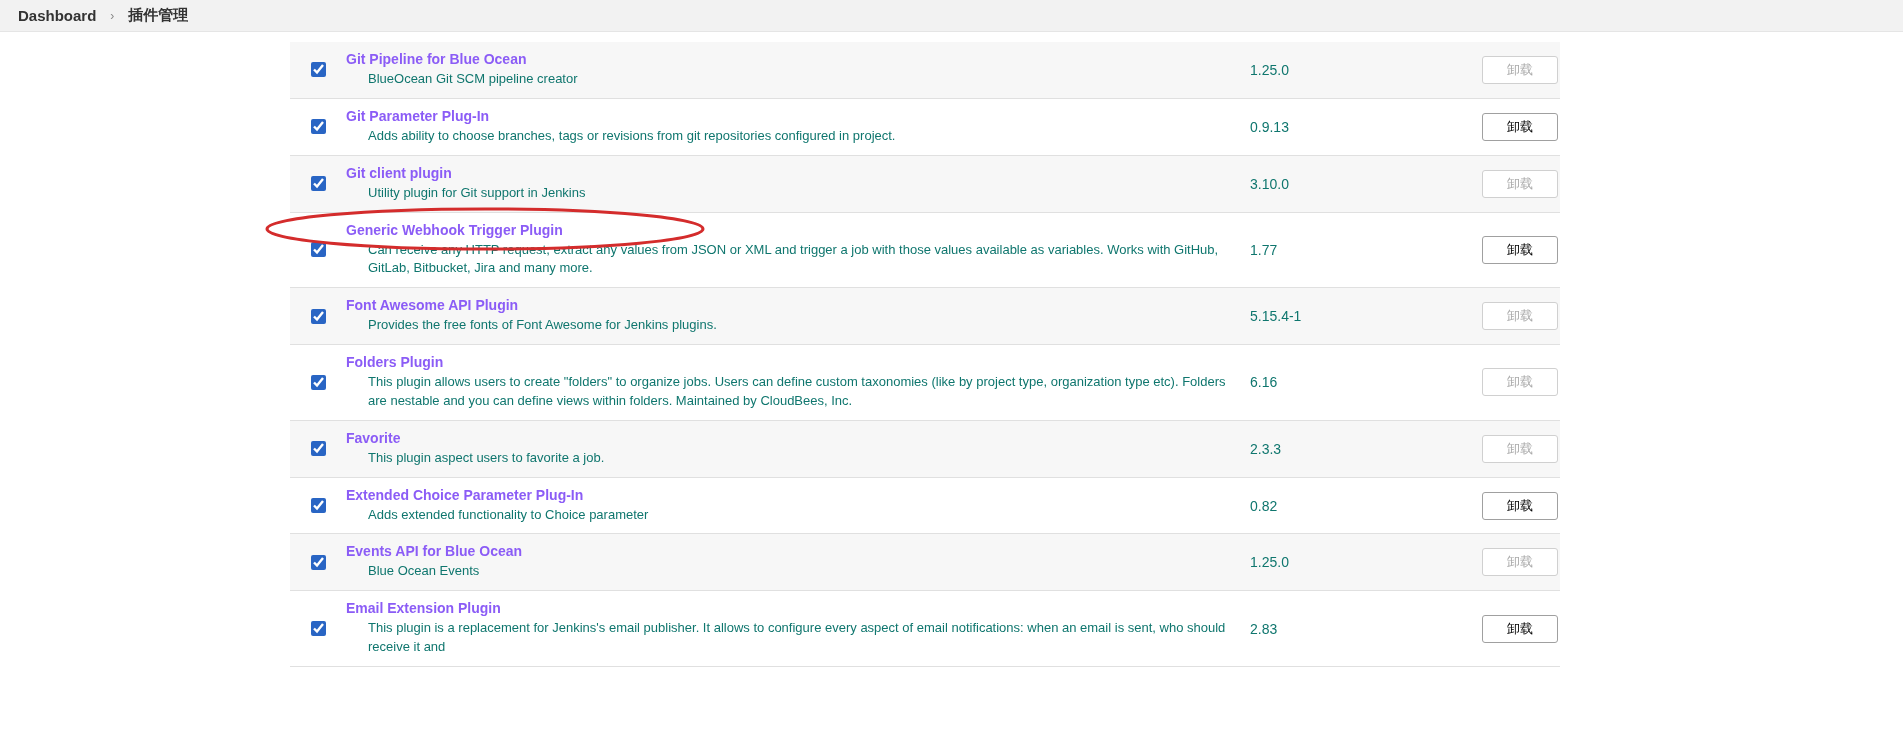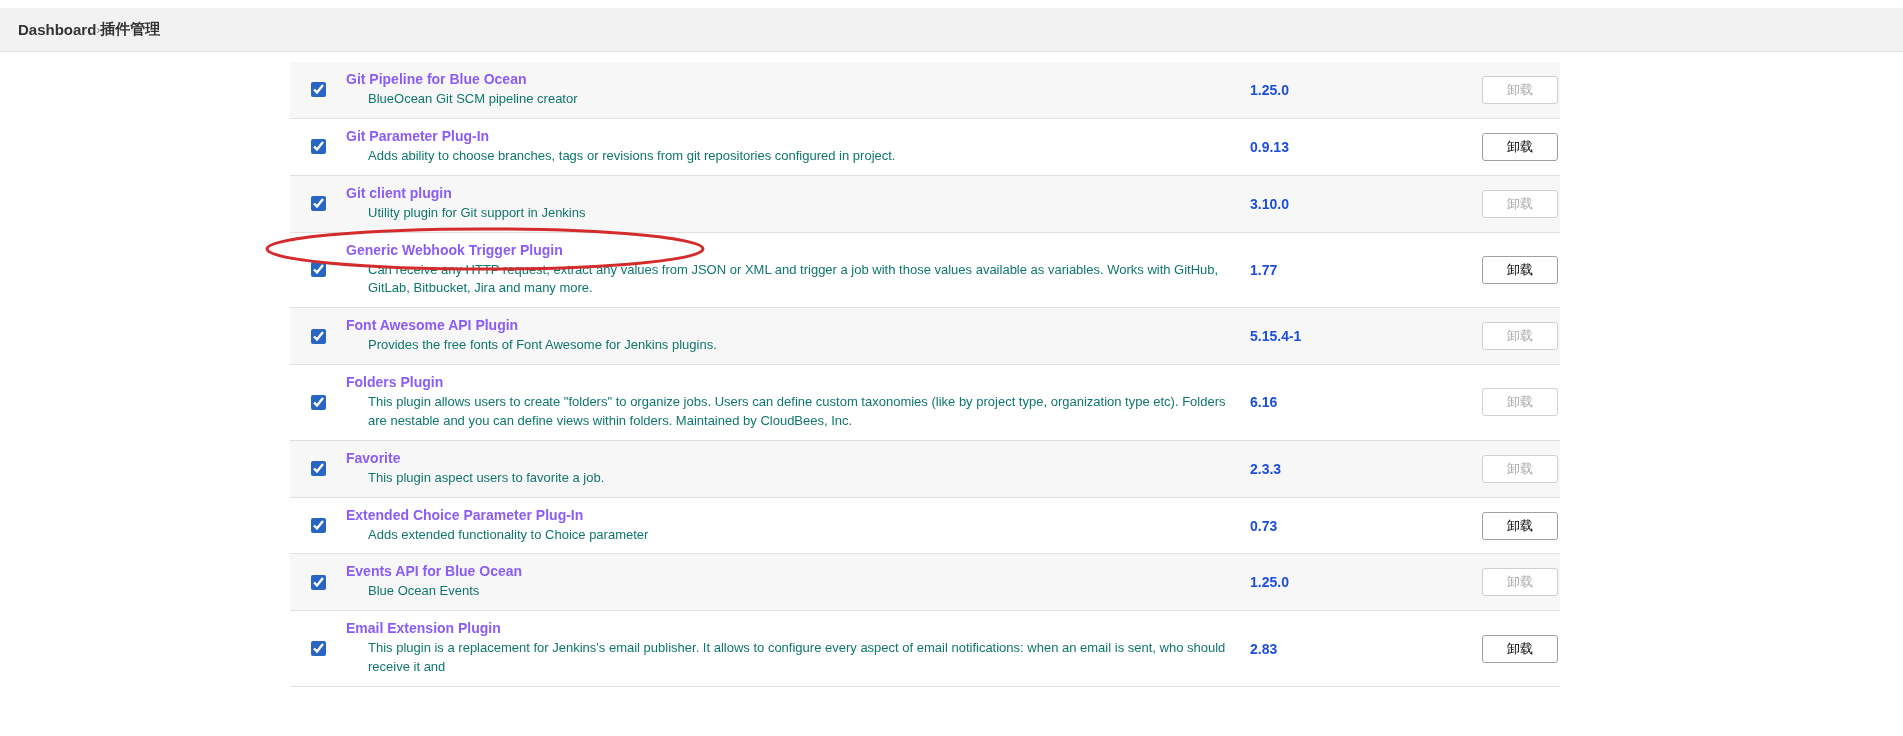--- a/index.html
+++ b/index.html
@@ -5,25 +5,25 @@
   * { box-sizing: border-box; }
   body {
     margin: 0;
     font-family: -apple-system, BlinkMacSystemFont, "Segoe UI", Helvetica, Arial, sans-serif;
     font-size: 14px;
     color: #333;
     background: #fff;
   }
   .breadcrumb-bar {
     background: #f2f2f2;
-    padding: 12px 18px;
+    padding: 6px 18px;
     display: flex;
     align-items: center;
+    gap: 14px;
     border-bottom: 1px solid #e5e5e5;
-    margin-top: 8px;
   }
   .breadcrumb-item {
     color: #333;
     font-weight: 700;
     font-size: 15px;
     cursor: pointer;
   }
   .breadcrumb-sep {
     color: #888;
     font-size: 12px;
@@ -67,22 +67,22 @@
     margin-bottom: 3px;
   }
   .plugin-desc {
     color: #0f766e;
     font-size: 13px;
     line-height: 1.45;
     margin-left: 22px;
   }
   .col-version {
     width: 230px;
-    color: #1d4ed8;
-    font-weight: 700;
+    color: #0f766e;
+    font-weight: 400;
     font-size: 14px;
     cursor: pointer;
   }
   .col-action {
     width: 80px;
     display: flex;
     justify-content: center;
   }
   .btn-unload {
     border: 1px solid #a0a0a0;
@@ -188,21 +188,21 @@
       <div class="col-version">2.3.3</div>
       <div class="col-action">
         <button class="btn-unload disabled">卸载</button>
       </div>
     </div>
     <div class="plugin-row">
       <div class="col-check">
         <input type="checkbox" checked="" style="">
       </div>
       <div class="col-info"><a class="plugin-name">Extended Choice Parameter Plug-In</a><div class="plugin-desc">Adds extended functionality to Choice parameter</div></div>
-      <div class="col-version">0.73</div>
+      <div class="col-version">0.82</div>
       <div class="col-action">
         <button class="btn-unload">卸载</button>
       </div>
     </div>
     <div class="plugin-row alt">
       <div class="col-check">
         <input type="checkbox" checked="" style="">
       </div>
       <div class="col-info"><a class="plugin-name">Events API for Blue Ocean</a><div class="plugin-desc">Blue Ocean Events</div></div>
       <div class="col-version">1.25.0</div>

